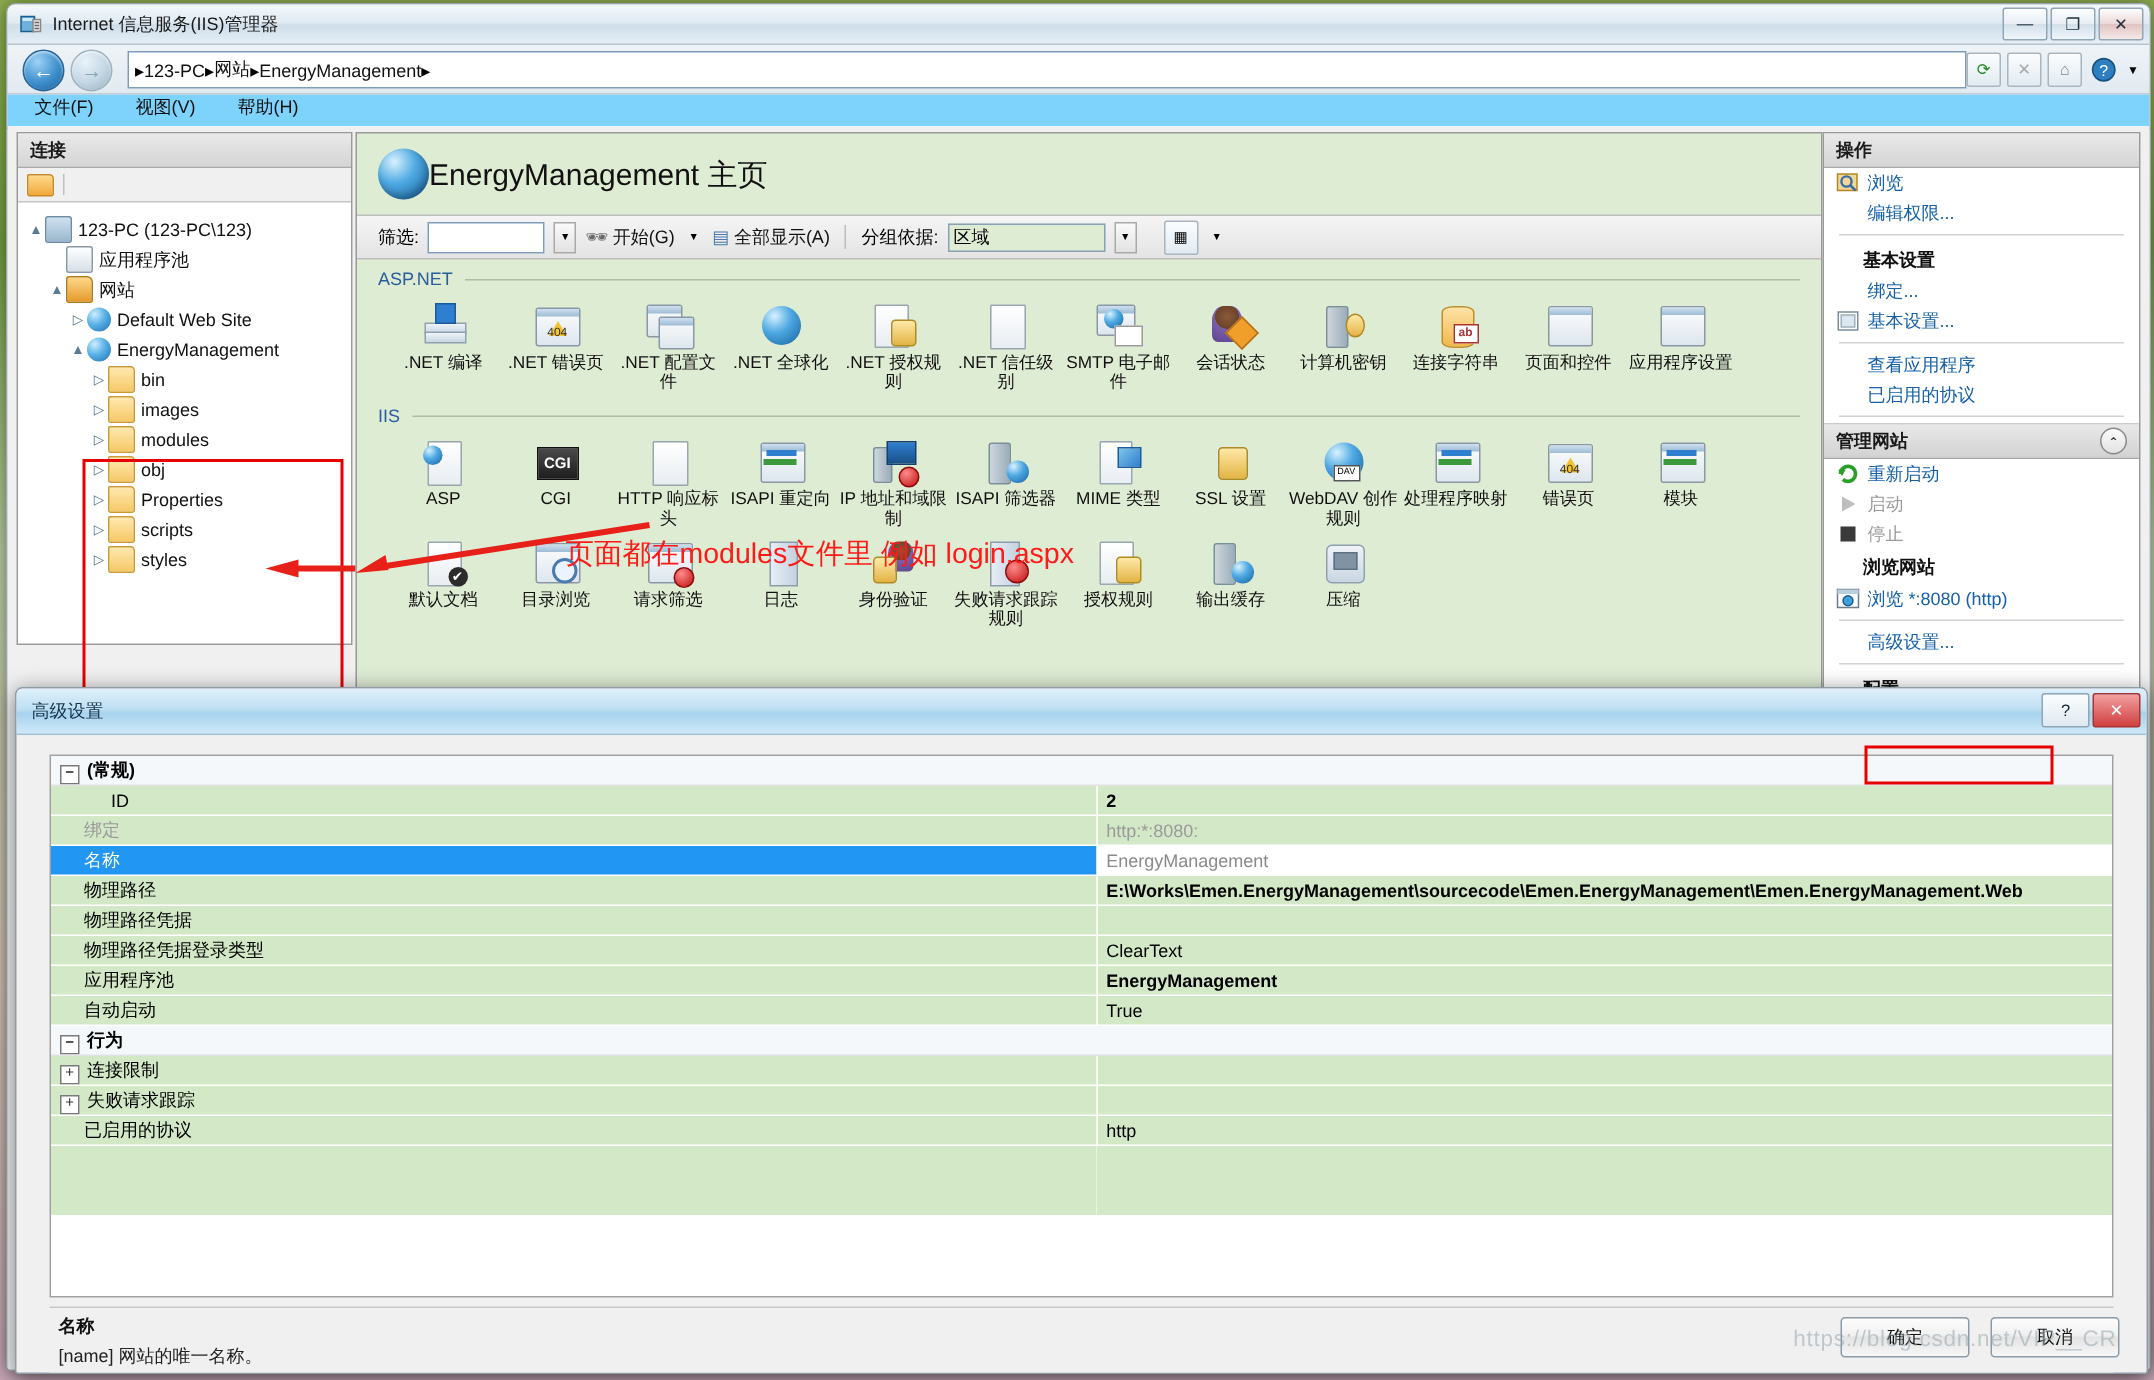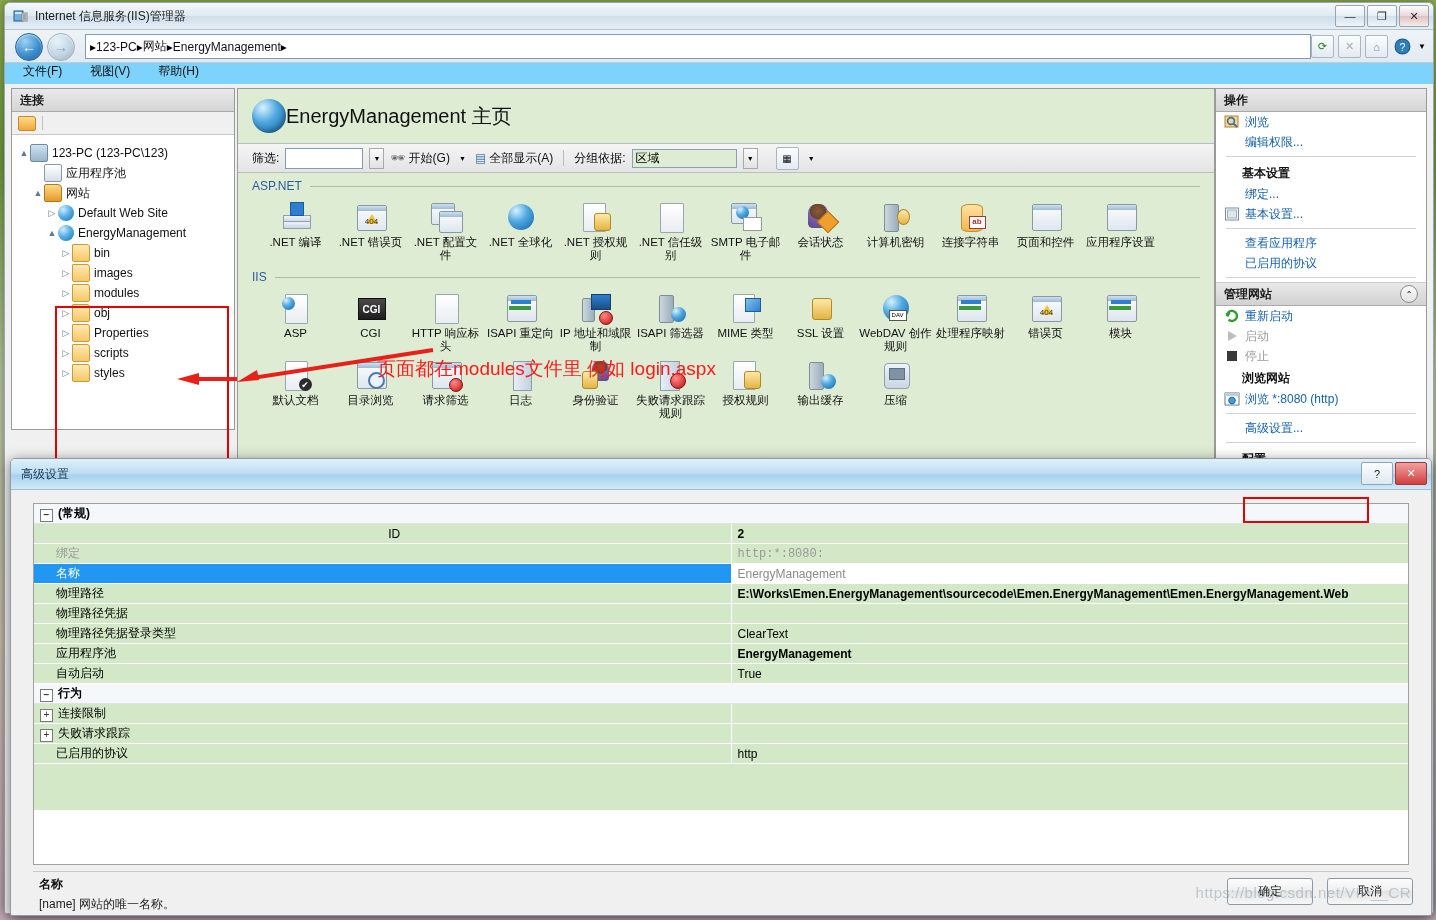--- a/index.html
+++ b/index.html
@@ -156,21 +156,21 @@
     background:linear-gradient(180deg,#fbfdfe,#dfe9f1);display:flex;align-items:center;justify-content:center;font-size:11px;color:#123;}
   .dbtn.x{background:linear-gradient(180deg,#f2a0a0,#d04040);color:#fff;border-color:#a33;}
   .grid-wrap{position:absolute;left:22px;top:44px;right:22px;height:360px;background:#fff;border:1px solid #a0a0a0;overflow:hidden;}
   .pgrid{width:100%;border-collapse:collapse;table-layout:fixed;font-size:12px;}
   .pgrid td{height:19px;padding:0 0 0 6px;vertical-align:middle;white-space:nowrap;overflow:hidden;text-overflow:ellipsis;}
   .cat-row td{background:#f4f8fb;font-weight:bold;border-bottom:1px solid #e2e2e2;}
   .prop-row td{background:#d3e8c6;border-bottom:1px solid #ffffff;}
   .prop-row td.val{border-left:1px solid #fff;}
   .prop-row.sel td.name{background:#2196f3;color:#fff;}
   .prop-row.sel td.val{background:#fff;color:#8a8a8a;}
-  .prop-row.dim td{color:#9a9a9a;font-family:Liberation Mono, monospace;}
+  .prop-row.dim td{color:#9a9a9a;}
   .bold-val{font-weight:bold;}
   .exp-glyph{display:inline-block;width:11px;height:11px;border:1px solid #7a7a7a;background:#fff;text-align:center;line-height:9px;font-size:10px;margin-right:5px;color:#333;vertical-align:-1px;}
   .filler td{background:#d3e8c6;height:46px;}
   .dlg-help{position:absolute;left:22px;top:412px;right:22px;height:48px;background:#f0f0f0;border-top:1px solid #c8c8c8;padding:4px 0 0 6px;}
   .dlg-help .h1{font-weight:bold;font-size:12px;color:#111;}
   .dlg-help .h2{font-size:12px;color:#222;margin-top:3px;}
   .dlg-footer{position:absolute;right:18px;bottom:10px;display:flex;gap:14px;}
   .dlg-btn{width:84px;height:25px;border:1px solid #8c9aa6;border-radius:3px;
     background:linear-gradient(180deg,#fdfdfd 0%,#f0f0f0 45%,#e3e3e3 50%,#f7f7f7 100%);
     display:flex;align-items:center;justify-content:center;font-size:12px;color:#111;}
@@ -695,21 +695,21 @@
     <table class="pgrid">
       <colgroup>
           <col style="width:697px">
           <col>
         </colgroup>
       <tbody id="pgrid-host">
           <tr class="cat-row">
             <td colspan="2"><span class="exp-glyph">−</span><span>(常规)</span></td>
           </tr>
           <tr class="prop-row">
-            <td class="name" style="padding-left: 24px; text-align: center;"><span>ID</span></td>
+            <td class="name" style="padding-left: 40px;"><span>ID</span></td>
             <td class="val bold-val">2</td>
           </tr>
           <tr class="prop-row dim">
             <td class="name" style="padding-left: 22px;"><span>绑定</span></td>
             <td class="val">http:*:8080:</td>
           </tr>
           <tr class="prop-row sel">
             <td class="name" style="padding-left: 22px;"><span>名称</span></td>
             <td class="val">EnergyManagement</td>
           </tr>

